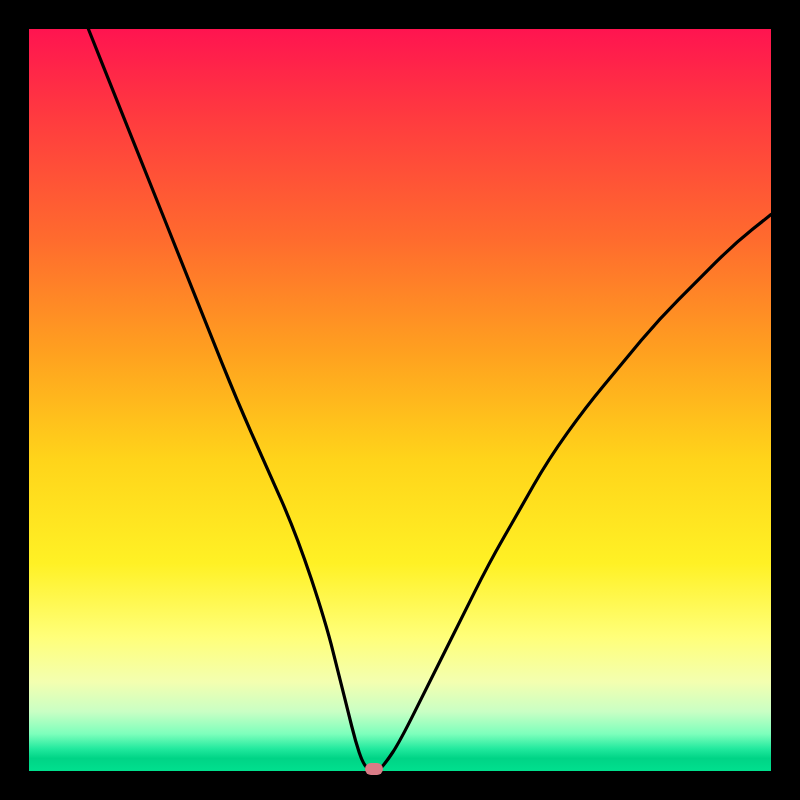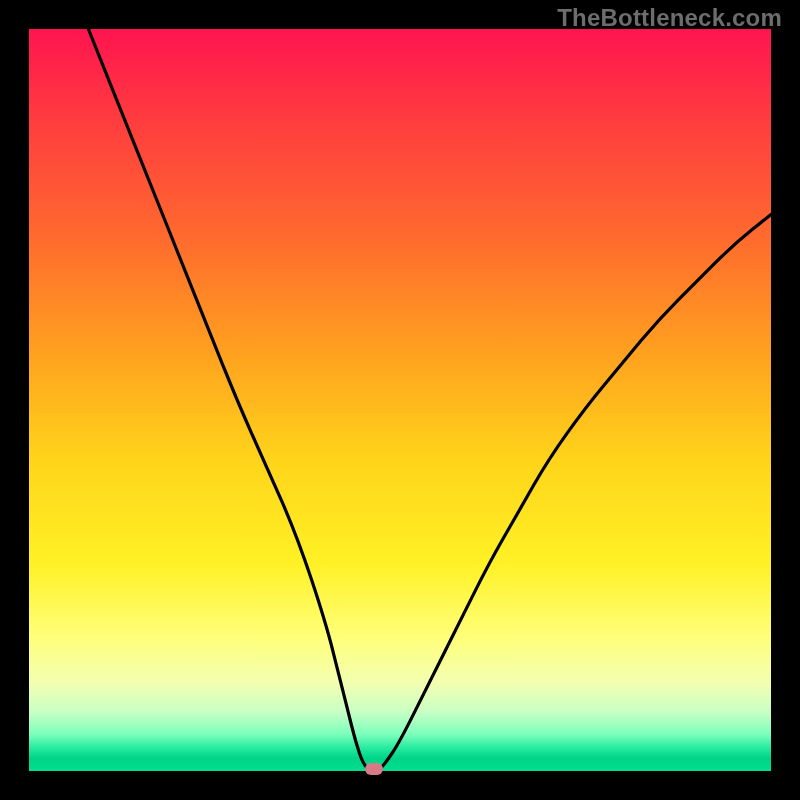--- a/index.html
+++ b/index.html
@@ -55,20 +55,19 @@
     left: 0; top: 0;
     width: 742px;
     height: 742px;
     overflow: visible;
   }
 </style>
 </head>
 <body>
 
 <div class="frame">
-  <div class="watermark">TheBottleneck.com</div>
   <div class="plot">
     <svg class="curve" viewBox="0 0 742 742" preserveAspectRatio="none">
       <path id="curve-path" fill="none" stroke="#000" stroke-width="3.2" stroke-linecap="round" stroke-linejoin="round" d="M 59.4 0.0 Q 59.4 0.0 74.2 37.1 Q 89.0 74.2 103.9 111.3 Q 118.7 148.4 133.6 185.5 Q 148.4 222.6 163.2 259.7 Q 178.1 296.8 192.9 333.9 Q 207.8 371.0 222.6 404.4 Q 237.4 437.8 252.3 471.2 Q 267.1 504.6 282.0 549.1 Q 296.8 593.6 304.2 623.3 Q 311.6 653.0 315.4 667.8 Q 319.1 682.6 322.8 697.5 Q 326.5 712.3 330.2 723.5 Q 333.9 734.6 337.6 738.3 Q 341.3 742.0 345.0 742.0 Q 348.7 742.0 352.4 738.3 Q 356.2 734.6 363.6 723.5 Q 371.0 712.3 385.8 682.6 Q 400.7 653.0 415.5 623.3 Q 430.4 593.6 445.2 563.9 Q 460.0 534.2 474.9 508.3 Q 489.7 482.3 504.6 456.3 Q 519.4 430.4 538.0 404.4 Q 556.5 378.4 575.0 356.2 Q 593.6 333.9 612.1 311.6 Q 630.7 289.4 649.3 270.8 Q 667.8 252.3 686.4 233.7 Q 704.9 215.2 723.5 200.3 T 742.0 185.5"></path>
     </svg>
     <div class="marker" id="min-marker" style="left: 345.03px; top: 740px;"></div>
   </div>
 </div>
 
 </body></html>

